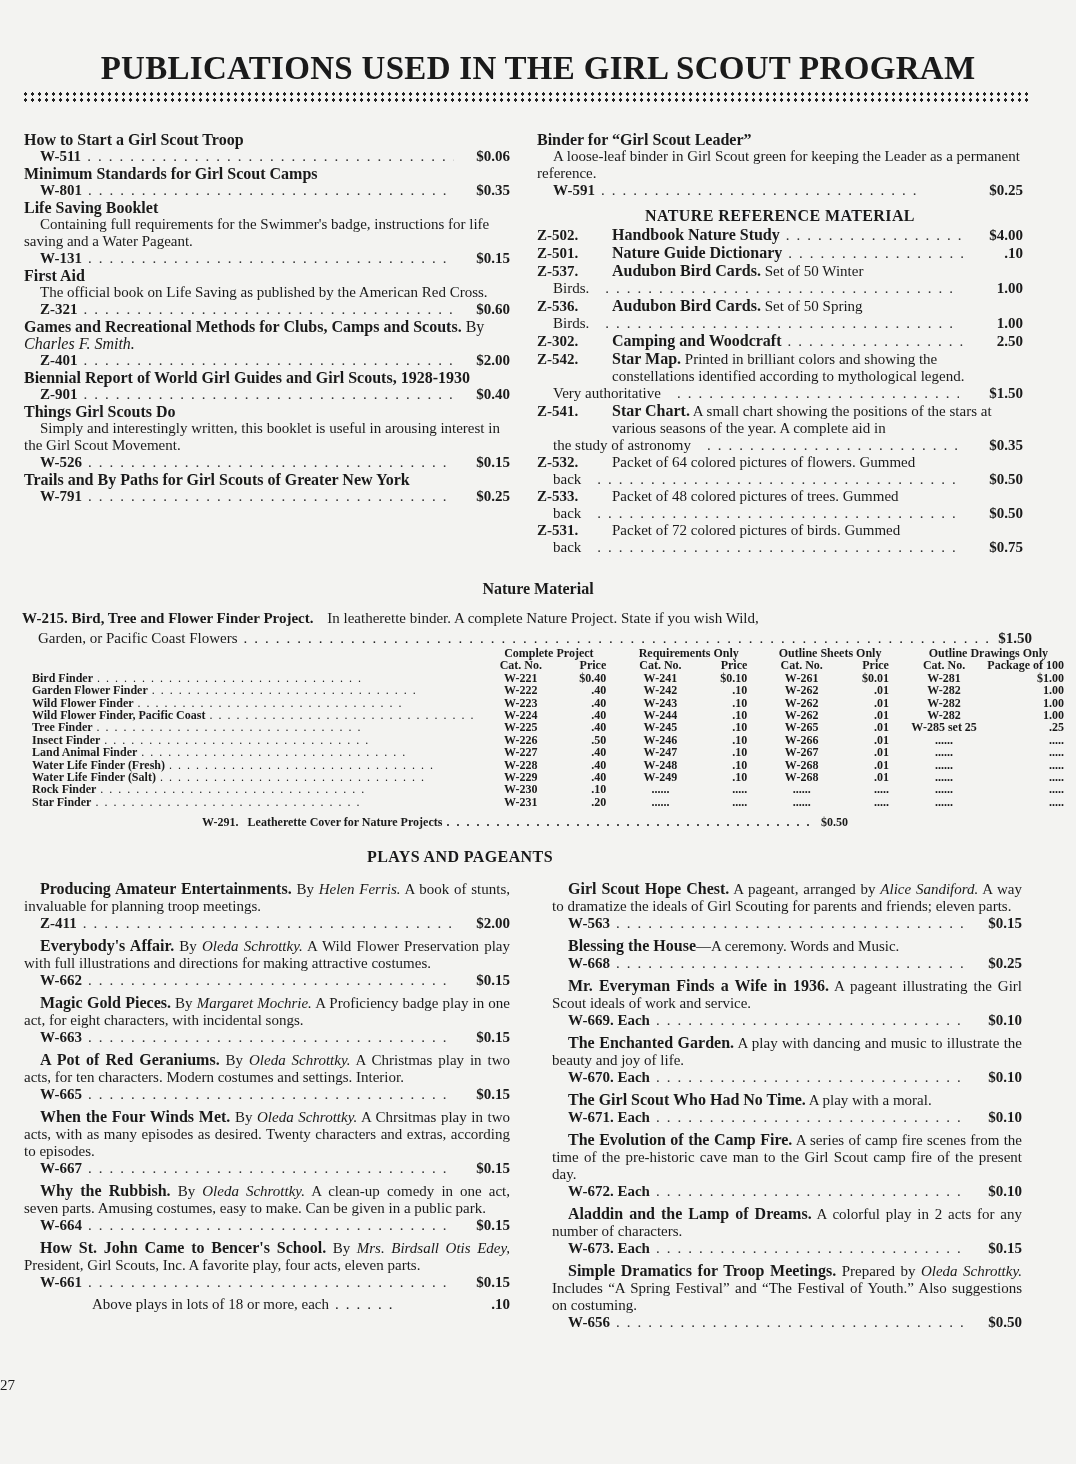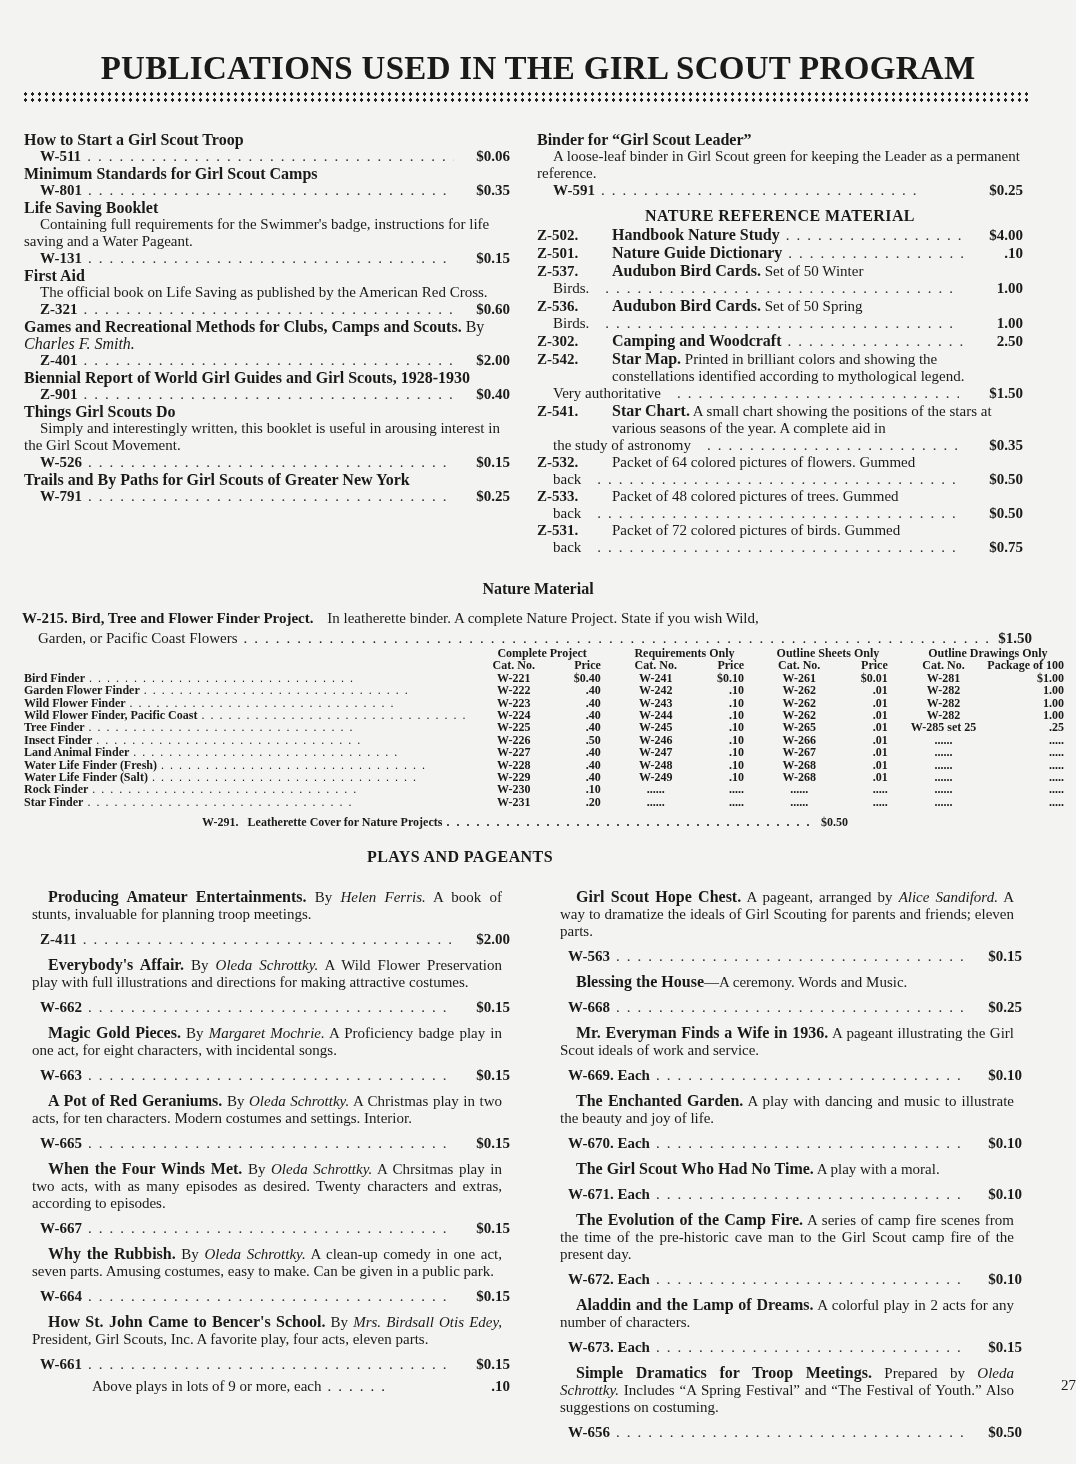--- a/index.html
+++ b/index.html
@@ -45,37 +45,37 @@
   .w215 .code { font-weight:bold; }
   .w215 .name { font-weight:bold; margin-left:0; margin-right:10px; }
   .w215-line2 { display:flex; align-items:baseline; padding-left:16px; }
   .w215-line2 .dots { flex:1; overflow:hidden; white-space:nowrap; letter-spacing:7px; margin:0 6px; }
   .w215-line2 .price { font-weight:bold; }
 
   table.finder { position:absolute; top:647px; left:24px; border-collapse:collapse; font-size:12px; line-height:12.4px; font-weight:bold; }
   table.finder td, table.finder th { padding:0; white-space:nowrap; }
   table.finder th { font-weight:bold; }
   .fname { width:290px; }
-  .fname-inner { display:flex; }
+  .fname-inner { display:flex;margin-left:8px; }
   .fname-inner .dots { flex:1; overflow:hidden; letter-spacing:6px; font-weight:normal; margin-left:4px; }
   .c-cat { width:92px; text-align:center; }
   .c-price { width:48px; text-align:right; padding-right:12px !important; }
   .leath { position:absolute; top:815px; left:202px; width:646px; display:flex; font-size:12px; font-weight:bold; }
   .leath .dots { flex:1; overflow:hidden; white-space:nowrap; letter-spacing:7px; margin:0 4px; }
 
   .plays-head { position:absolute; top:848px; left:0; width:920px; text-align:center; font-weight:bold; font-size:16px; letter-spacing:0.4px; }
   .col-pl { left:24px; width:486px; top:880px; }
   .col-pr { left:552px; width:470px; top:880px; }
   .play { margin-bottom:5px; }
   .play .pt { font-weight:bold; font-size:16px; }
-  .play p { margin:8px; text-align:justify; text-indent:16px; }
+  .play p { margin:0; text-align:justify; text-indent:16px; }
   .lots { display:flex; padding-left:68px; align-items:baseline; }
   .lots .dots { flex:1; overflow:hidden; white-space:nowrap; letter-spacing:7px; margin:0 6px; }
   .lots .price { font-weight:bold; min-width:50px; text-align:right; }
-  .page-num { position:absolute; top:1377px; left:0; width:1076px; text-align:right; font-size:15px; }
+  .page-num { position:absolute; top:1377px; left:0; width:1076px; text-align:left; font-size:15px; }
 </style>
 </head>
 <body>
 
 <div class="page-title">PUBLICATIONS USED IN THE GIRL SCOUT PROGRAM</div>
 <div class="ornament"></div>
 
 <div class="col col-left" id="pubLeft">
     <div class="entry">
       <div class="title-b"><span>How to Start a Girl Scout Troop</span></div>
@@ -538,21 +538,21 @@
       <div class="play">
         <p><span class="pt">How St. John Came to Bencer's School.</span> <span>By</span> <span class="ital">Mrs. Birdsall Otis Edey,</span> <span>President, Girl Scouts, Inc. A favorite play, four acts, eleven parts.</span></p>
         <div class="catrow">
           <span class="cat">W-661</span>
           <span class="dots">..............................................</span>
           <span class="price">$0.15</span>
         </div>
       </div>
     </div>
   <div class="lots">
-    <span>Above plays in lots of 9 or more, each</span>
+    <span>Above plays in lots of 18 or more, each</span>
     <span class="dots">......</span>
     <span class="price">.10</span>
   </div>
 </div>
 <div class="col col-pr" id="playsRight">
     <div class="play">
       <p><span class="pt">Girl Scout Hope Chest.</span> <span>A pageant, arranged by</span> <span class="ital">Alice Sandiford.</span> <span>A way to dramatize the ideals of Girl Scouting for parents and friends; eleven parts.</span></p>
       <div class="catrow">
         <span class="cat">W-563</span>
         <span class="dots">..............................................</span>

